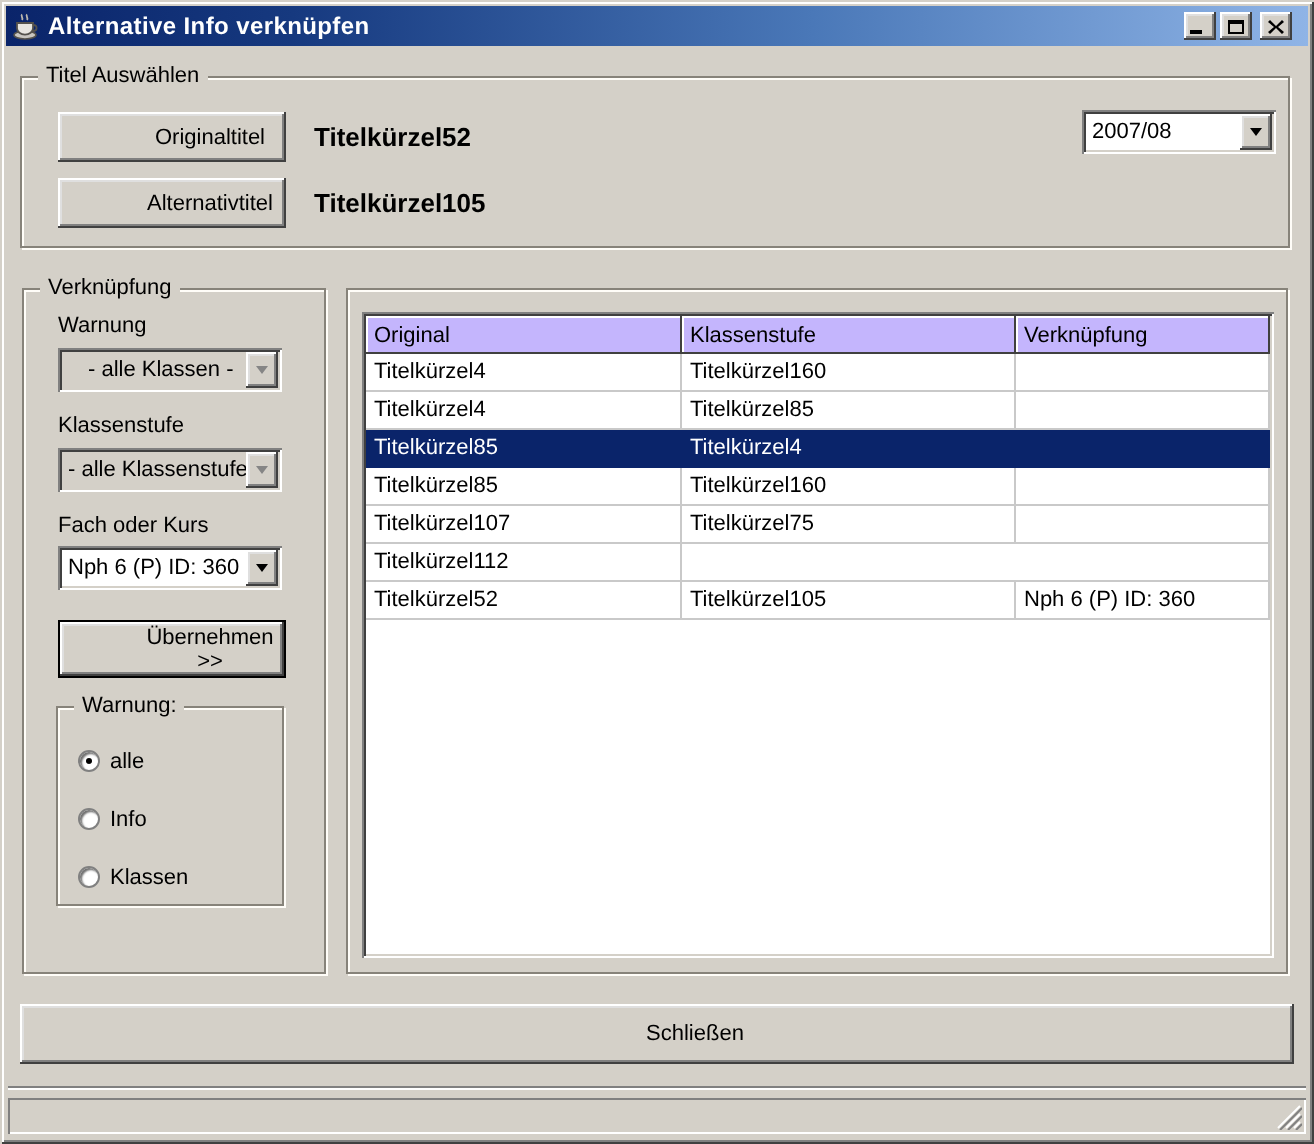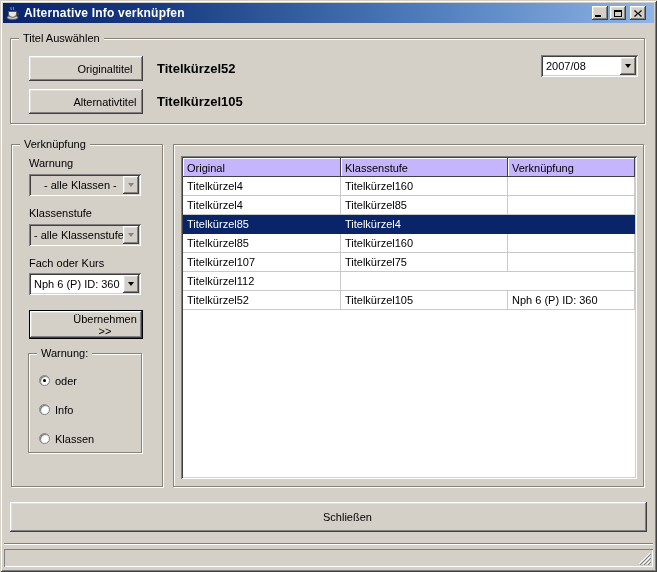--- a/index.html
+++ b/index.html
@@ -180,21 +180,21 @@
 
     <button class="btn default" style="left:17px;top:165px;width:114px;height:29px;">Übernehmen &gt;&gt;</button>
 
     <div class="groupbox" style="left:16px;top:208px;width:114px;height:100px;">
       <span class="legend">Warnung:</span>
       <div id="warnung-options">
           <label class="radio-row" style="left: 10px; top: 20px;">
             <span class="radio checked">
               <span class="dot"></span>
             </span>
-            <span class="radio-label">oder</span>
+            <span class="radio-label">alle</span>
           </label>
           <label class="radio-row" style="left: 10px; top: 49px;">
             <span class="radio"></span>
             <span class="radio-label">Info</span>
           </label>
           <label class="radio-row" style="left: 10px; top: 78px;">
             <span class="radio"></span>
             <span class="radio-label">Klassen</span>
           </label>
         </div>

